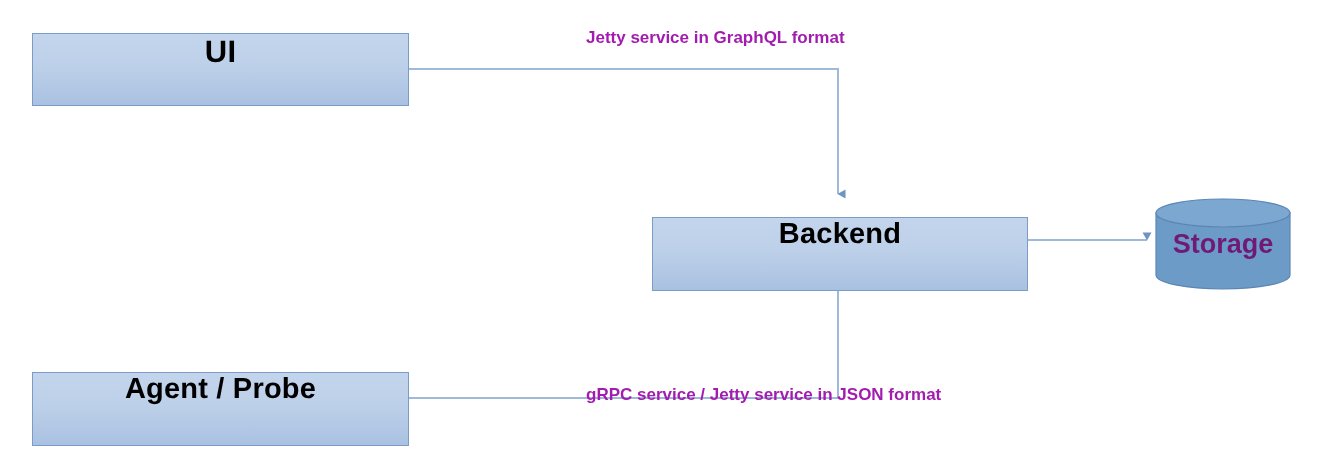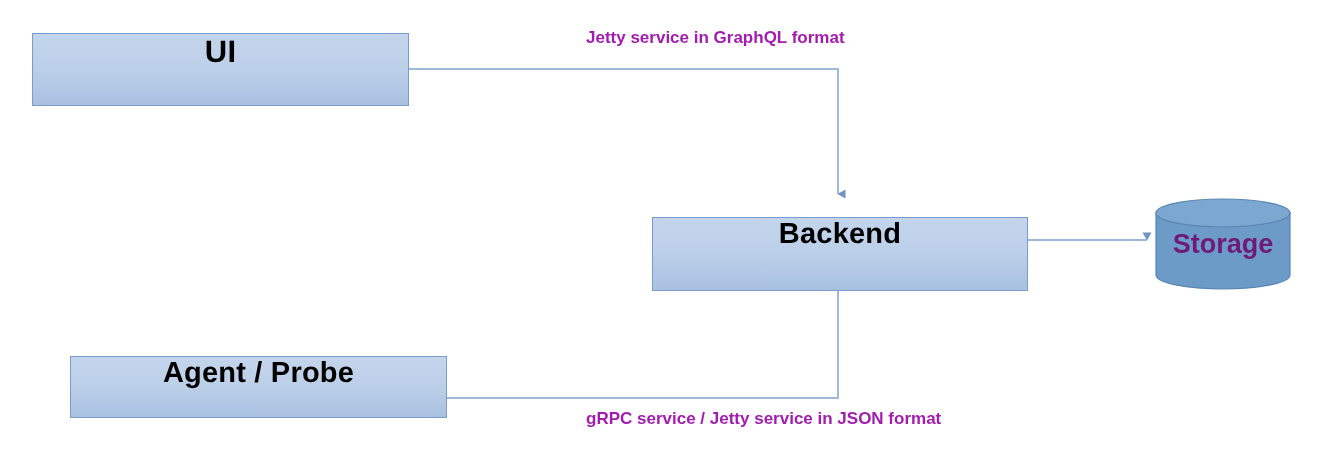--- a/index.html
+++ b/index.html
@@ -28,21 +28,21 @@
     justify-content: center;
     background: linear-gradient(180deg, #c3d5ec 0%, #bdd0e9 45%, #a9c1e1 100%);
     border: 1px solid #7a9cc6;
     color: #000000;
     font-weight: bold;
     letter-spacing: 0.2px;
     text-rendering: geometricPrecision;
   }
 
   #ui-box       { left: 32px;  top: 33px;  width: 377px; height: 73px; font-size: 31px; }
-  #agent-box    { left: 32px;  top: 356px; width: 377px; height: 62px; font-size: 29px; margin-left: 38px; }
+  #agent-box    { left: 32px;  top: 372px; width: 377px; height: 74px; font-size: 29px; }
   #backend-box  { left: 652px; top: 203px; width: 376px; height: 74px; font-size: 29px; margin-top: 14px; }
 
   
   #storage-cyl {
     position: absolute;
     left: 1155px;
     top: 198px;
     width: 136px;
     height: 92px;
   }
@@ -79,21 +79,21 @@
 
   
   .edge-label {
     position: absolute;
     font-size: 17px;
     font-weight: bold;
     color: #a21caf;
     white-space: nowrap;
   }
   #label-top    { left: 586px; top: 28px;  }
-  #label-bottom { left: 586px; top: 409px; }
+  #label-bottom { left: 586px; top: 385px; }
 </style>
 </head>
 <body>
 
 <div id="canvas">
 
   <svg id="connectors" width="1320" height="467" viewBox="0 0 1320 467" xmlns="http://www.w3.org/2000/svg">
     <defs>
       <marker id="arrow-down" markerWidth="10" markerHeight="9" refX="5" refY="8" orient="auto" markerUnits="userSpaceOnUse">
         <path d="M0.5,0.5 L9.5,0.5 L5,8.5 Z" fill="#6f94c4"></path>

